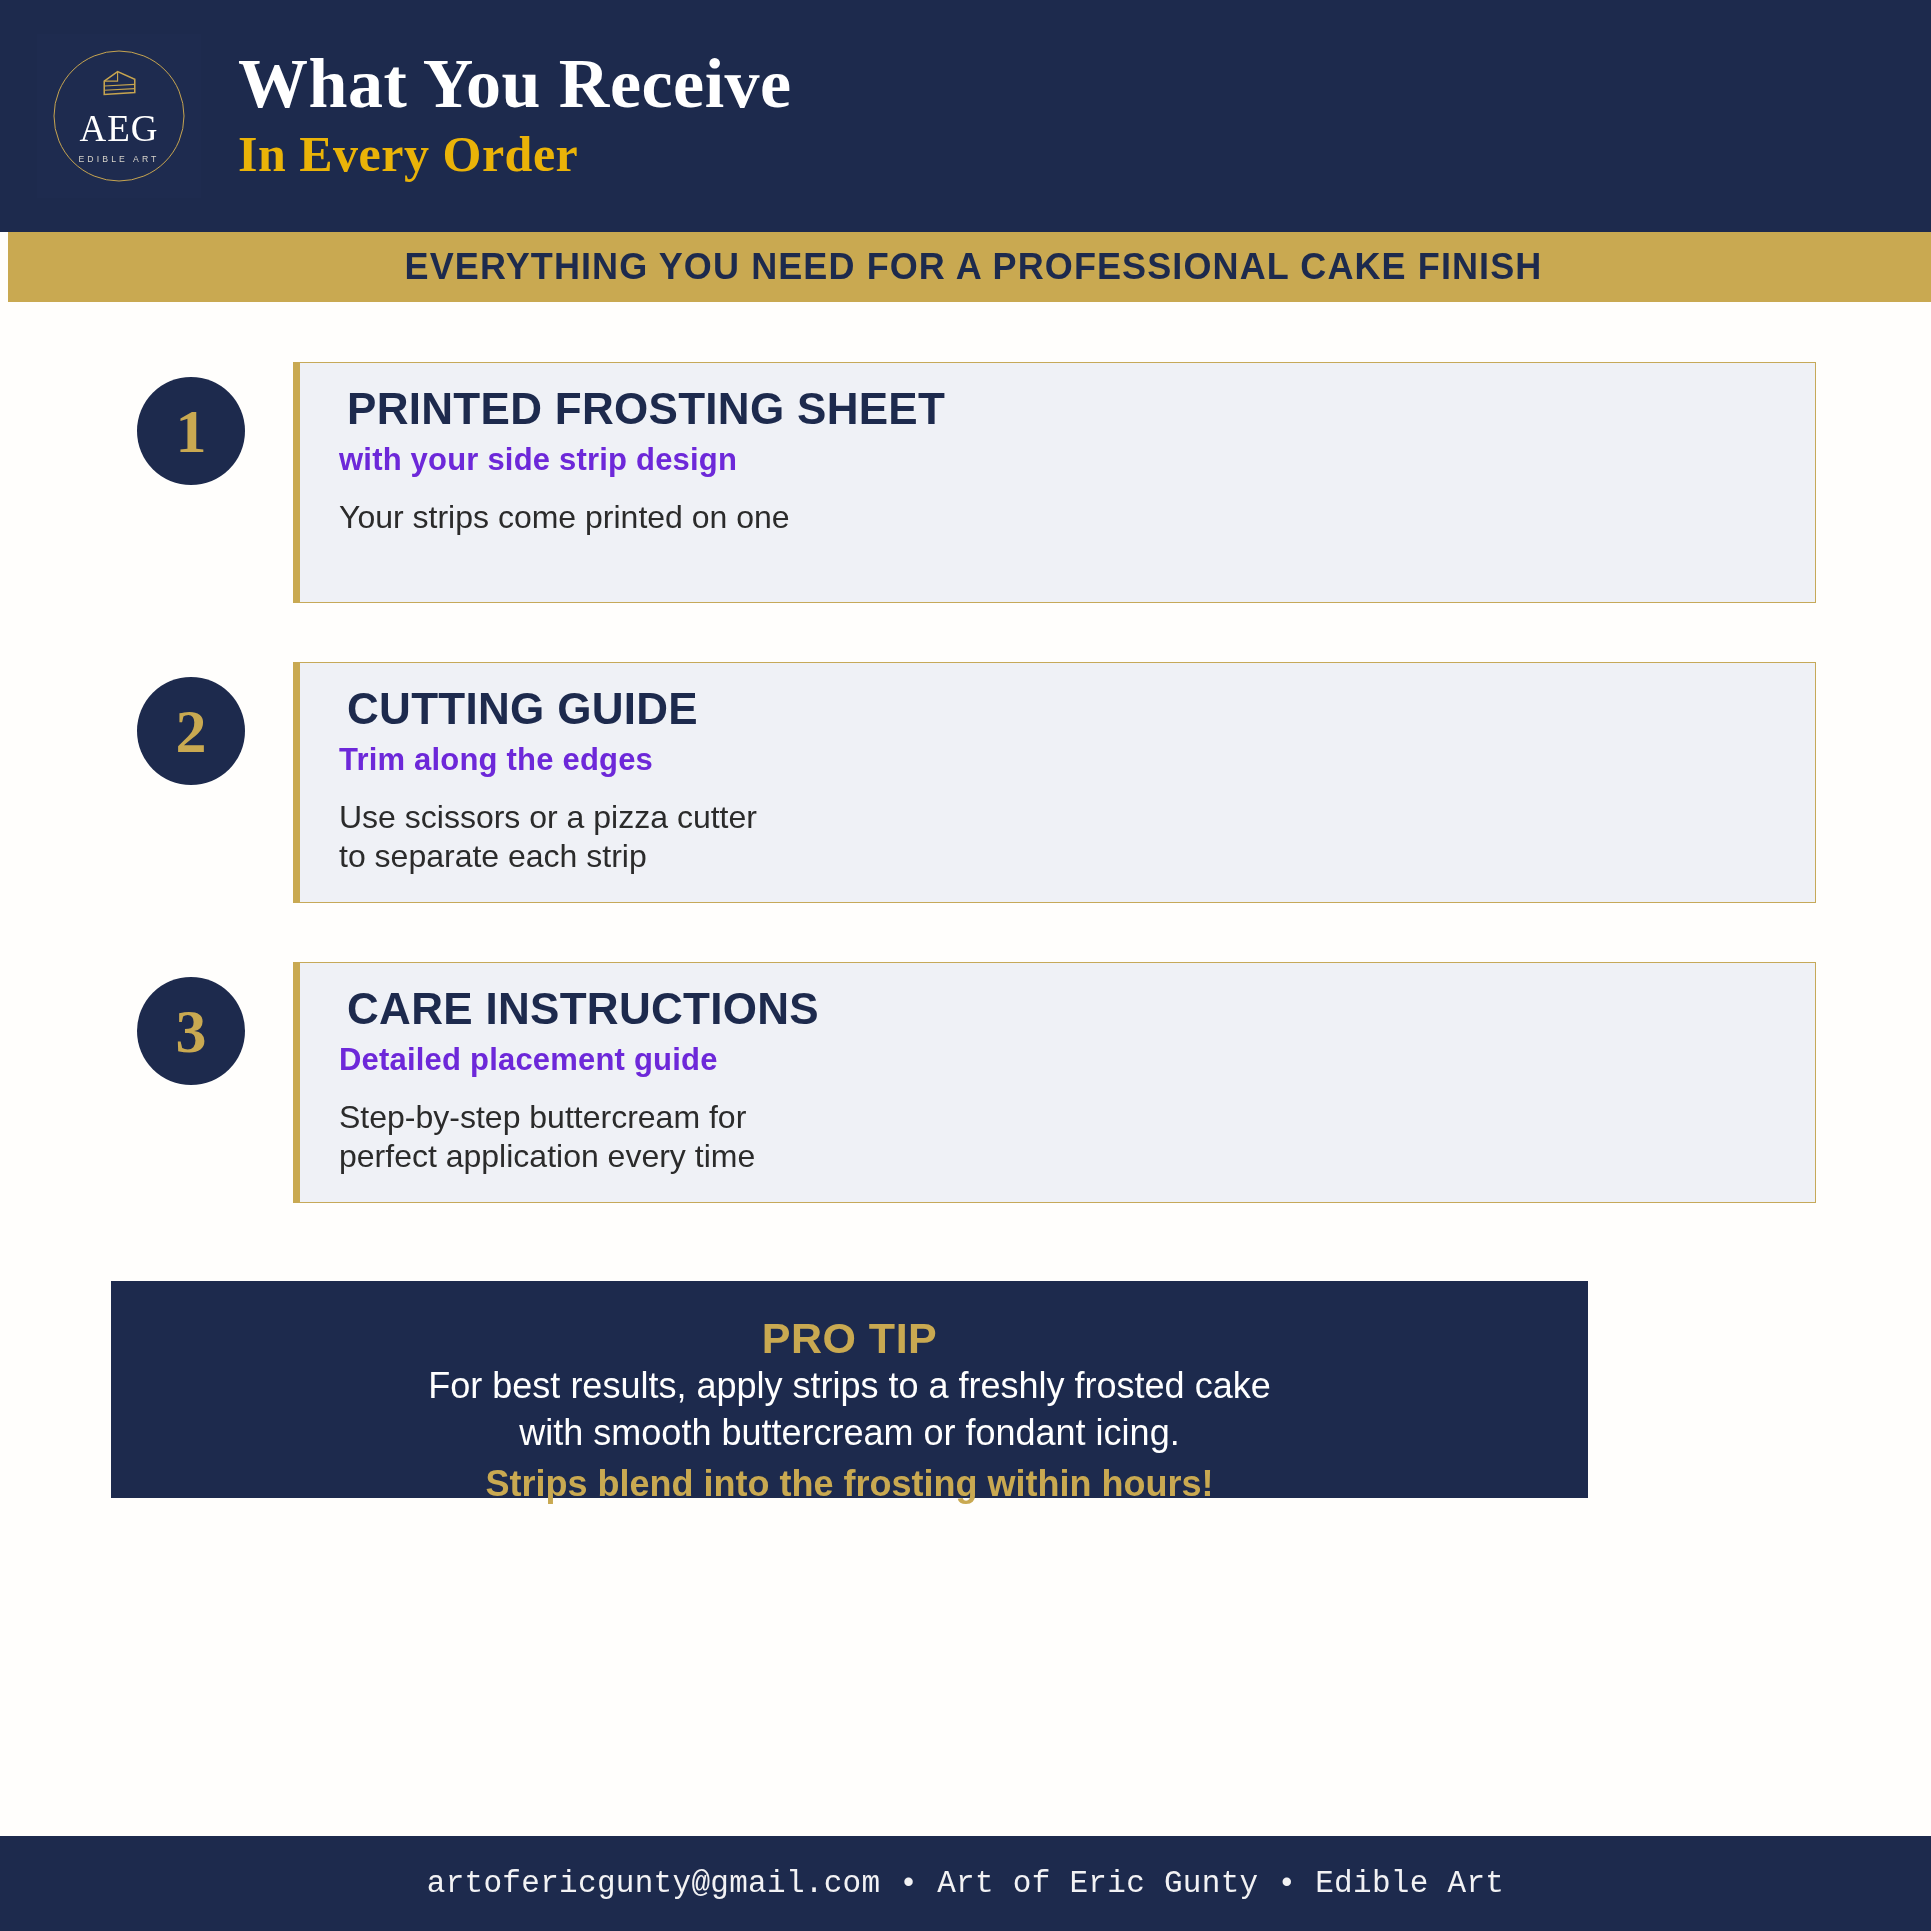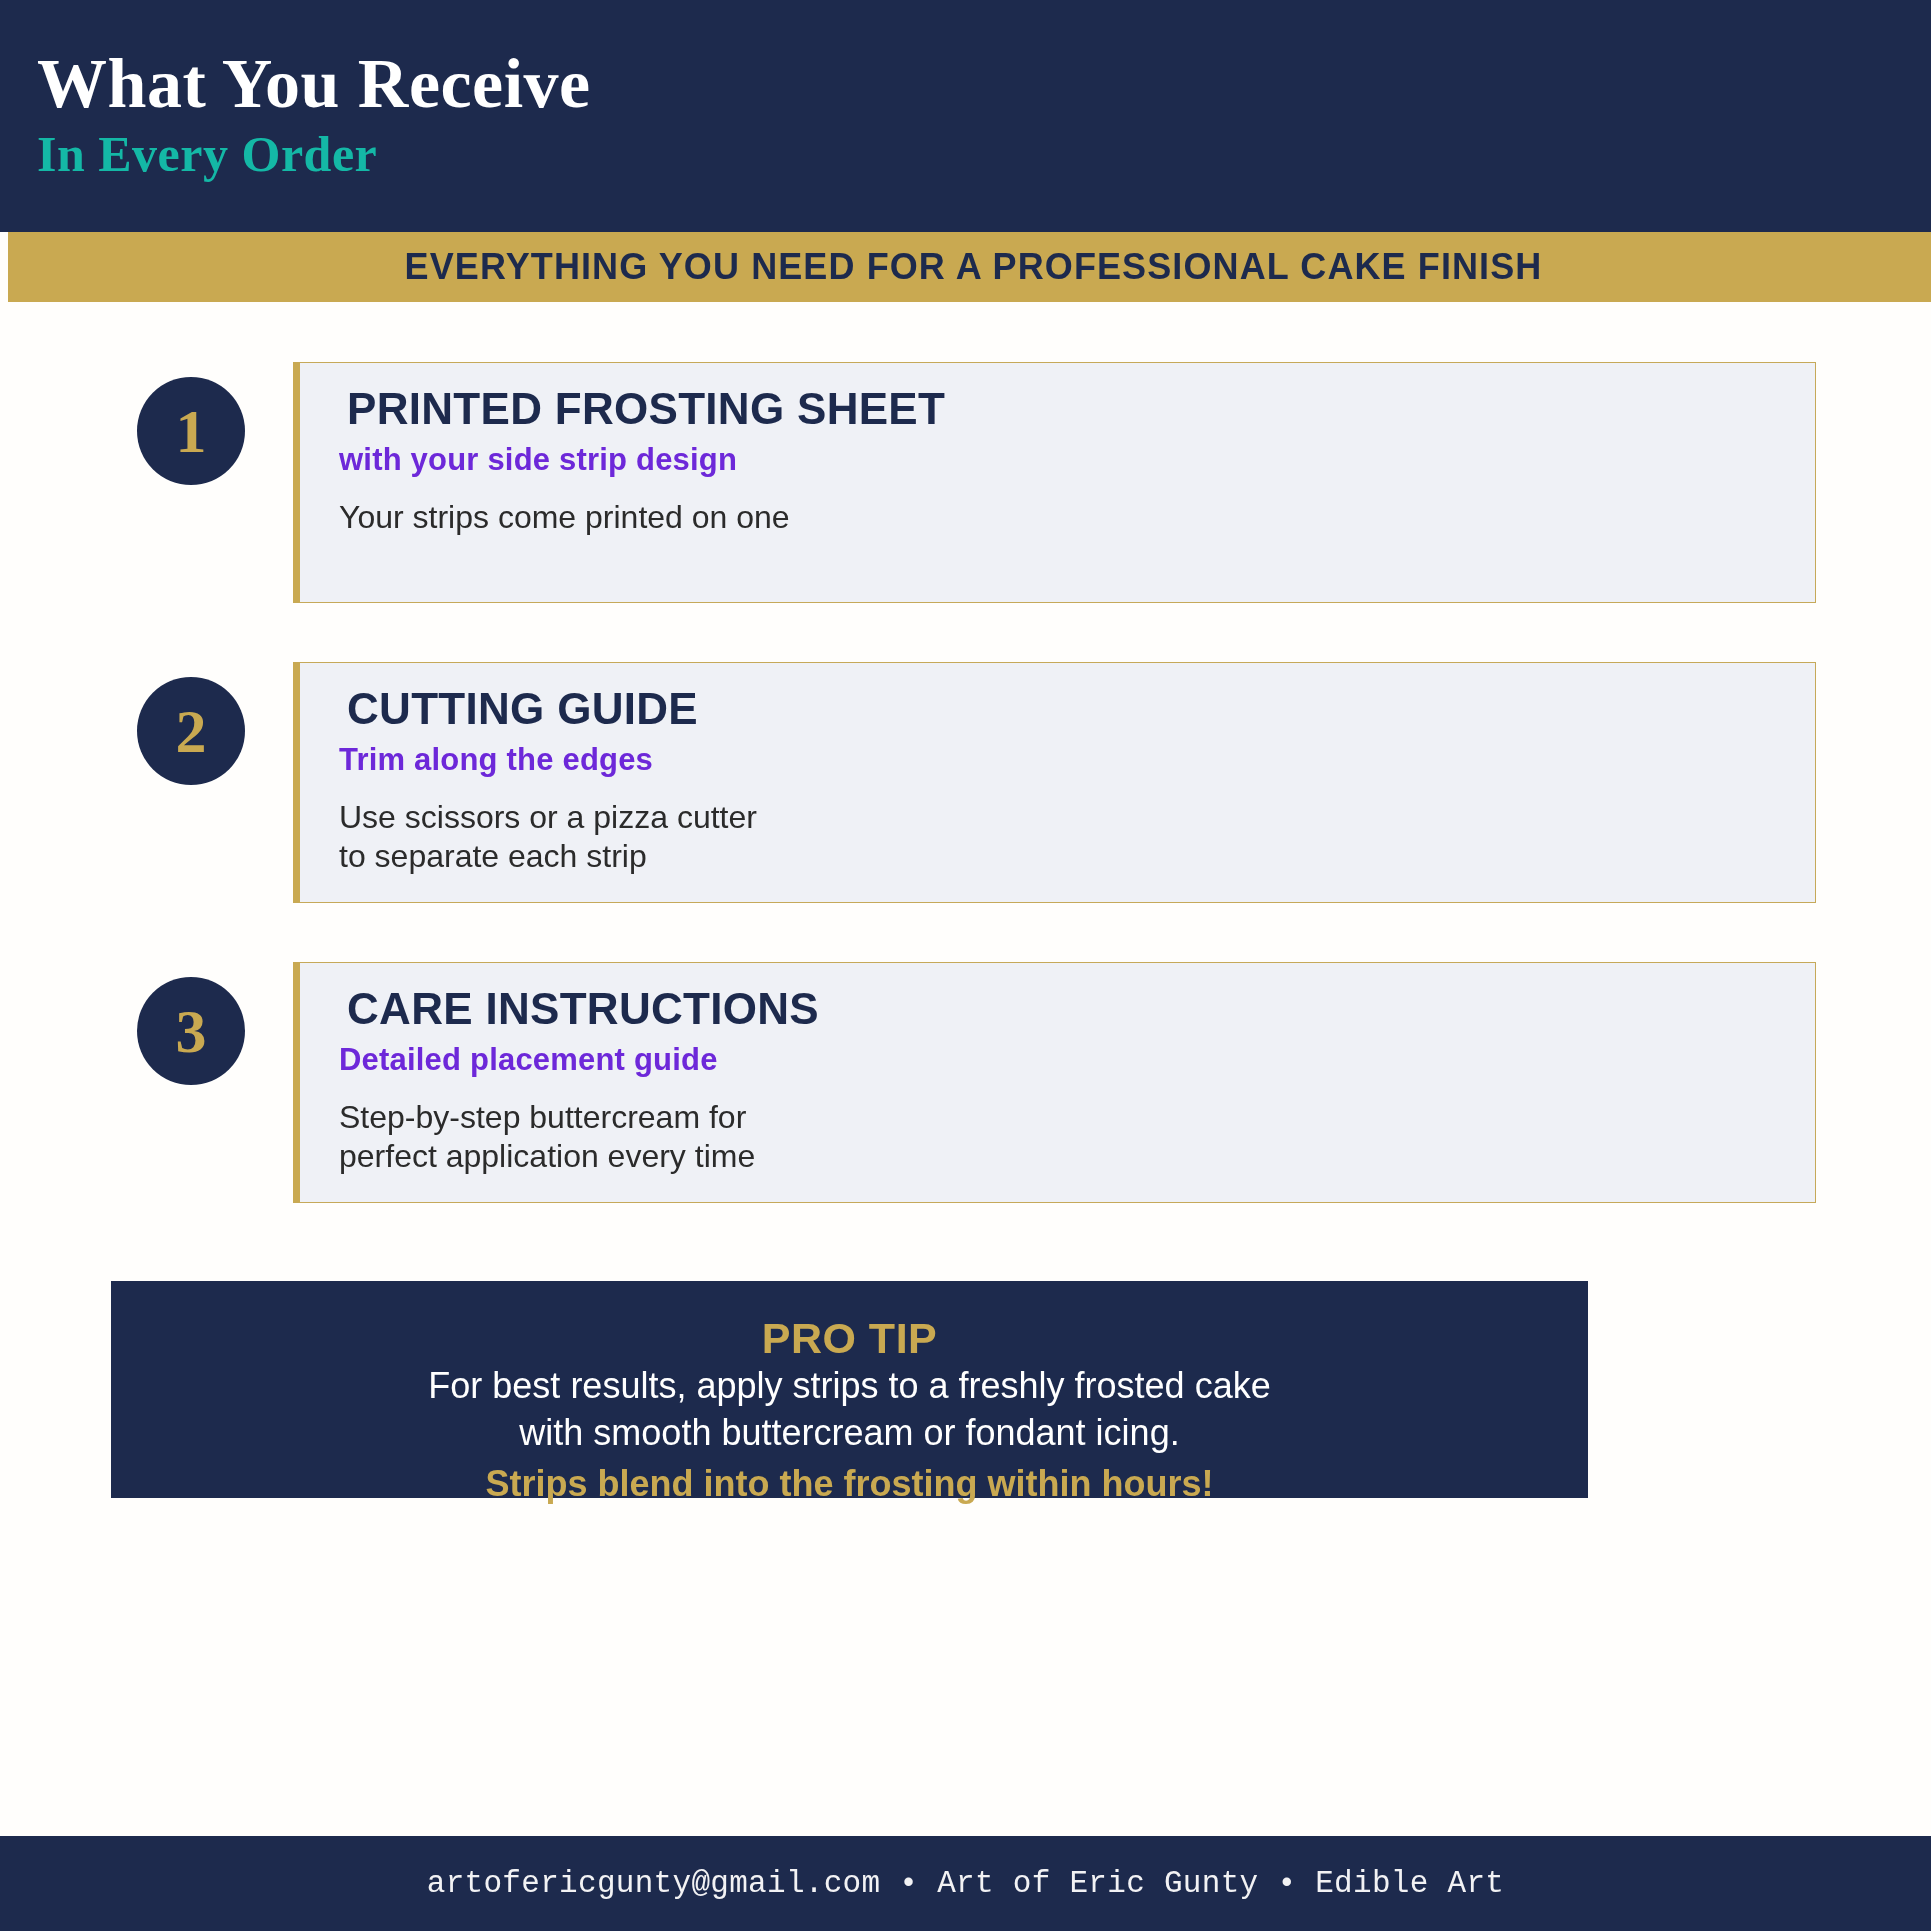--- a/index.html
+++ b/index.html
@@ -80,21 +80,21 @@
     font-family: "Liberation Serif", serif;
     font-weight: bold;
     color: #FFFFFF;
     font-size: 70px;
     line-height: 1.04;
     letter-spacing: 0.5px;
   }
   .title-sub {
     font-family: "Liberation Serif", serif;
     font-weight: bold;
-    color: #14b8a6;
+    color: #eab308;
     font-size: 50px;
     line-height: 1.18;
     letter-spacing: 0.5px;
     margin-top: 3.9px;
   }
 
   
   .banner {
     position: absolute;
     left: 0; top: 232px;
@@ -236,20 +236,34 @@
     letter-spacing: 0.3px;
   }
 </style>
 </head>
 <body>
 
 <div class="page">
 
   <div class="header">
 
+    <div class="logo-box">
+      <div class="logo-ring">
+        <span class="logo-cake">
+          <svg width="42" height="33" viewBox="0 0 44 34" fill="none" aria-hidden="true">
+            <path d="M6 13 L20 3 L38 11 L38 25 L6 27 Z" stroke="#C6A44F" stroke-width="1.6" fill="none"></path>
+            <path d="M6 18 L38 16.4" stroke="#C6A44F" stroke-width="1.2"></path>
+            <path d="M6 22.5 L38 20.8" stroke="#C6A44F" stroke-width="1.2"></path>
+            <path d="M20 3 L20 13 L6 13" stroke="#C6A44F" stroke-width="1.2" fill="none"></path>
+          </svg>
+        </span>
+        <span class="logo-aeg">AEG</span>
+        <span class="logo-tag">EDIBLE ART</span>
+      </div>
+    </div>
 
     <div class="header-titles">
       <div class="title-main">What You Receive</div>
       <div class="title-sub">In Every Order</div>
     </div>
   </div>
 
   <div class="banner">
     <span class="banner-text">EVERYTHING YOU NEED FOR A PROFESSIONAL CAKE FINISH</span>
   </div>

